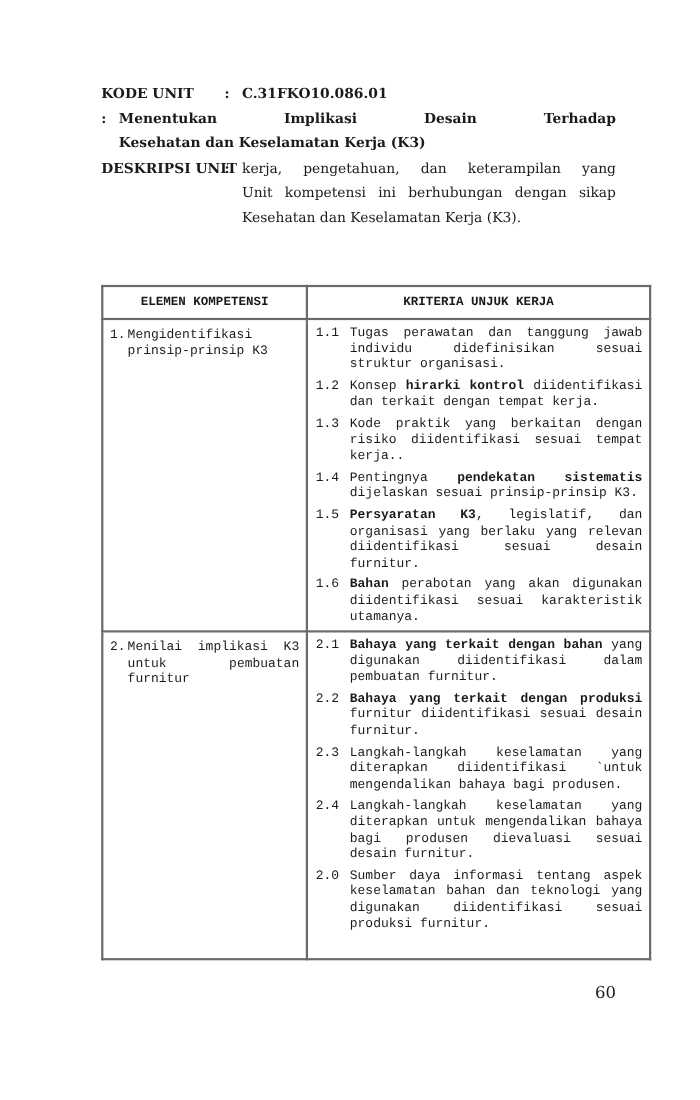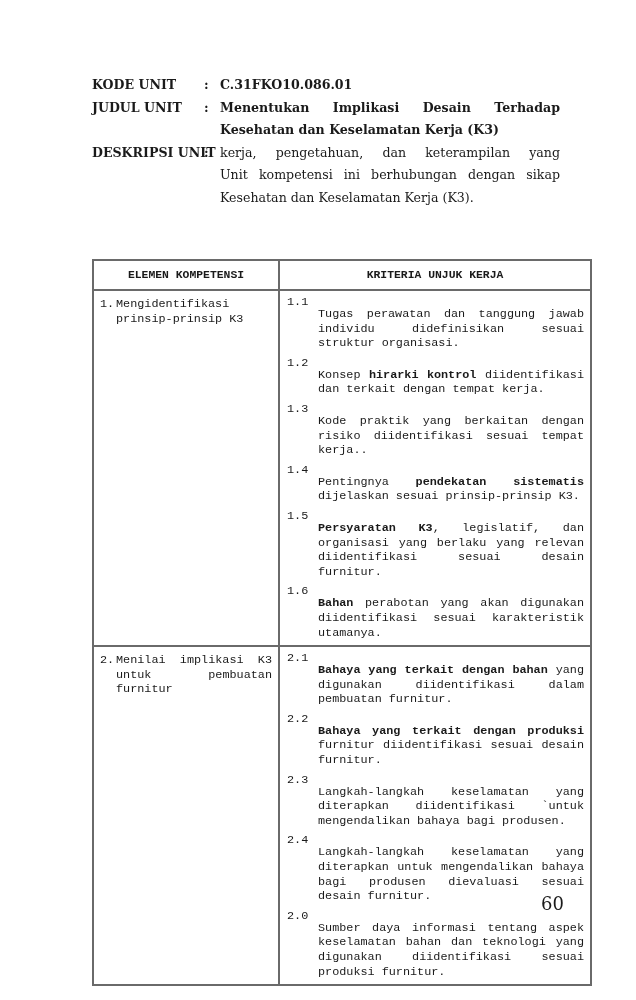--- a/index.html
+++ b/index.html
@@ -19,38 +19,37 @@
   table.kompetensi th, table.kompetensi td { border: 2px solid #6a6a6a; vertical-align: top; }
   table.kompetensi th { height: 28px; font-weight: bold; text-align: center; vertical-align: middle; font-size: 11.4px; padding: 0; }
   th.col1 { width: 184px; }
   td.elem { padding: 6px 6px 0 6px; }
   .elem-inner { display: flex; }
   .elem-num { width: 16px; flex: none; }
   .elem-text { flex: 1; text-align: justify; }
   td.crit { padding: 4px 6px 0 7px; }
   .crit-item { display: flex; margin-bottom: 5px; }
   .crit-num { width: 31px; flex: none; }
-  .crit-text { flex: 1; text-align: justify; margin-top: 12px; }
+  .crit-text { flex: 1; text-align: justify; }
   .crit-text b { font-weight: bold; }
   tr.row1 td { height: 244px; }
   tr.row2 td { height: 290px; }
 
-  .page-number { position: absolute; left: 541px; top: 893px; font-size: 18px; }
+  .page-number { position: absolute; left: 541px; top: 893px; font-size: 15px; }
 </style>
 </head>
 <body>
 
 <div class="header-block">
   <div class="hrow">
     <div class="hlabel">KODE UNIT</div>
     <div class="hcolon">:</div>
     <div class="hvalue bold">C.31FKO10.086.01</div>
   </div>
   <div class="hrow">
-    <div class="hlabel">JUDUL UNIT</div>
     <div class="hcolon">:</div>
     <div class="hvalue bold">
       <span class="jline">Menentukan Implikasi Desain Terhadap</span>
       <span class="jline last">Kesehatan dan Keselamatan Kerja (K3)</span>
     </div>
   </div>
   <div class="hrow">
     <div class="hlabel">DESKRIPSI UNIT</div>
     <div class="hcolon">:</div>
     <div class="hvalue">

